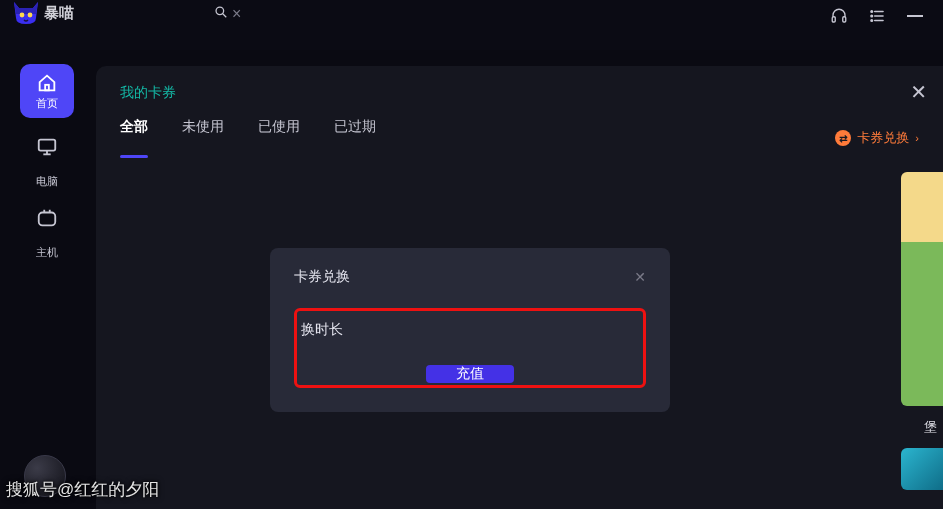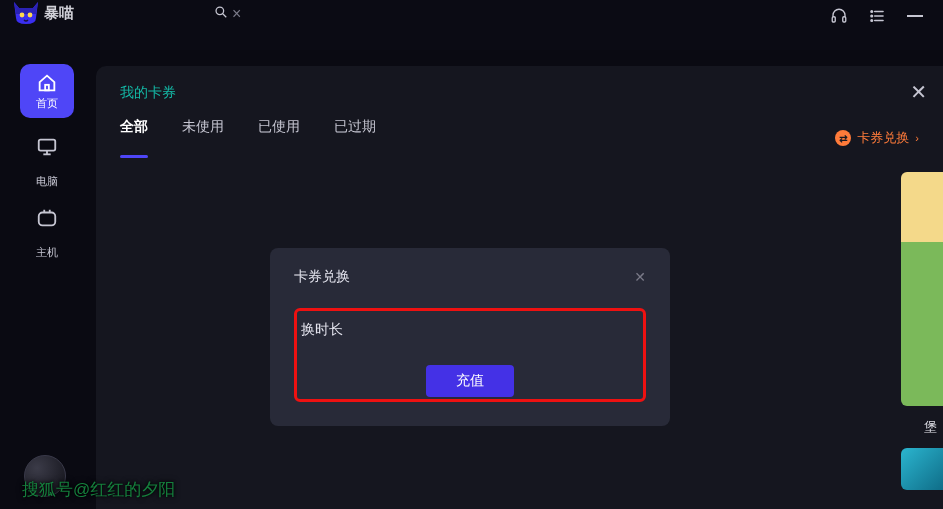--- a/index.html
+++ b/index.html
@@ -43,34 +43,34 @@
   .redeem-chev { font-size:11px; }
 
   
   .inner-dialog { position:absolute; left:174px; top:182px; width:400px; background:#282a38; border-radius:8px; padding:20px 24px 24px; }
   .inner-title-row { display:flex; align-items:center; }
   .inner-title { color:#e4e4ee; font-size:14px; }
   .inner-close { margin-left:auto; color:#7a7a88; font-size:14px; cursor:pointer; }
   .redbox { border:3px solid #e11; border-radius:6px; margin-top:22px; }
   .exchange-input { width:100%; height:36px; background:transparent; border:none; outline:none; color:#e4e4ee; font-size:14px; padding:0 4px; }
   .exchange-input::placeholder { color:#e4e4ee; }
-  .charge-btn { display:block; margin:18px auto 2px; width:88px; height:32px; background:#4431e6; color:#fff; border:none; border-radius:4px; font-size:14px; cursor:pointer; }
+  .charge-btn { display:block; margin:18px auto 2px; width:88px; height:18px; background:#4431e6; color:#fff; border:none; border-radius:4px; font-size:14px; cursor:pointer; }
 
   
   .right-thumbs { position:absolute; right:0; top:106px; width:42px; display:flex; flex-direction:column; gap:10px; }
   .thumb { width:42px; border-radius:6px 0 0 6px; }
   .thumb.a { height:234px; background:linear-gradient(#f4d98a 0 30%, #7bb95a 30% 100%); }
   .thumb-caption { color:#e0e0e8; font-size:13px; padding:2px 6px; text-align:right; }
   .thumb.b { height:42px; background:linear-gradient(135deg,#2bb5cf,#0f6d88); }
 
   
   .avatar-circle { position:absolute; left:24px; bottom:12px; width:42px; height:42px; border-radius:50%; background:radial-gradient(circle at 30% 30%,#3b3b48,#111118); border:1px solid #3a3a4a; }
 
   
-  .watermark { position:absolute; left:22px; bottom:8px; color:#15803d; font-size:17px; text-shadow:0 0 6px #000,0 0 3px #000; pointer-events:none; }
+  .watermark { position:absolute; left:6px; bottom:8px; color:#e5e5e5; font-size:17px; text-shadow:0 0 6px #000,0 0 3px #000; pointer-events:none; }
 </style>
 </head>
 <body>
 
 <div class="topbar">
   <div class="logo-wrap">
     <span class="logo-icon">
       <svg width="28" height="26" viewBox="0 0 28 26">
         <path d="M2 2 L7 8 L21 8 L26 2 L24 18 Q24 24 14 24 Q4 24 4 18 Z" fill="#3a2ef0"></path>
         <path d="M2 2 L7 8 L21 8 L26 2 L24 14 L4 14 Z" fill="#2b22b5"></path>

